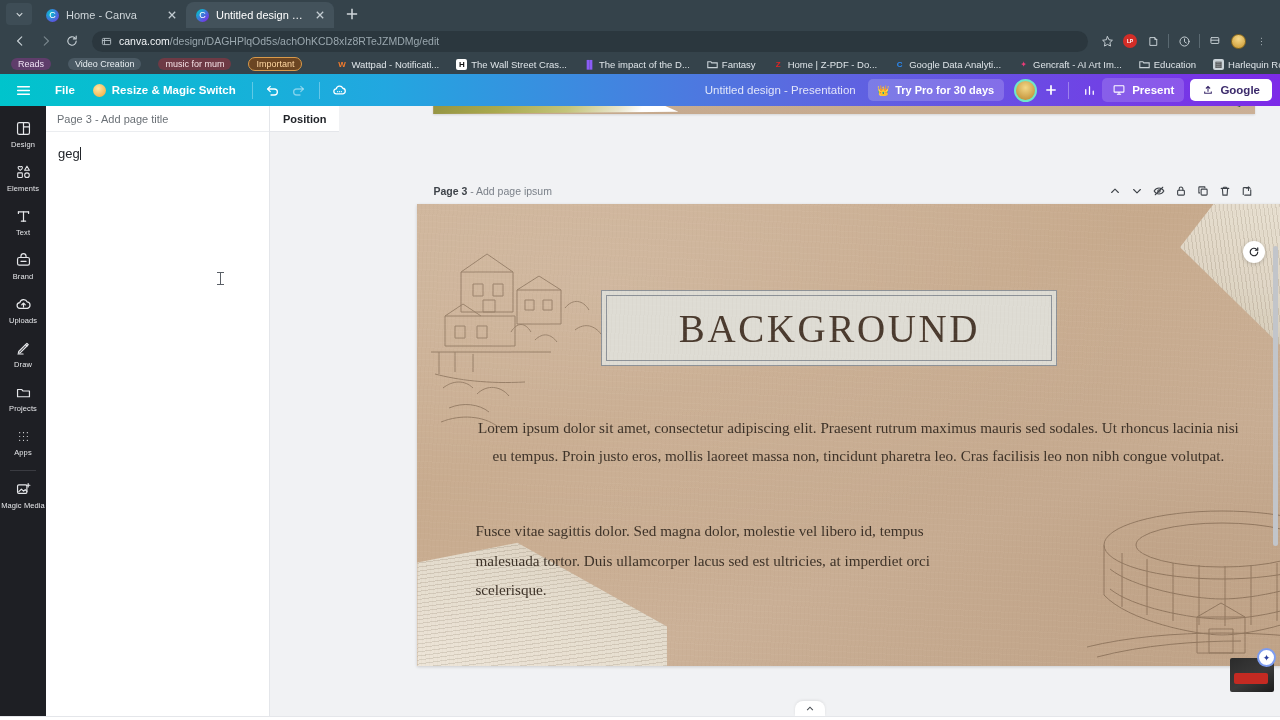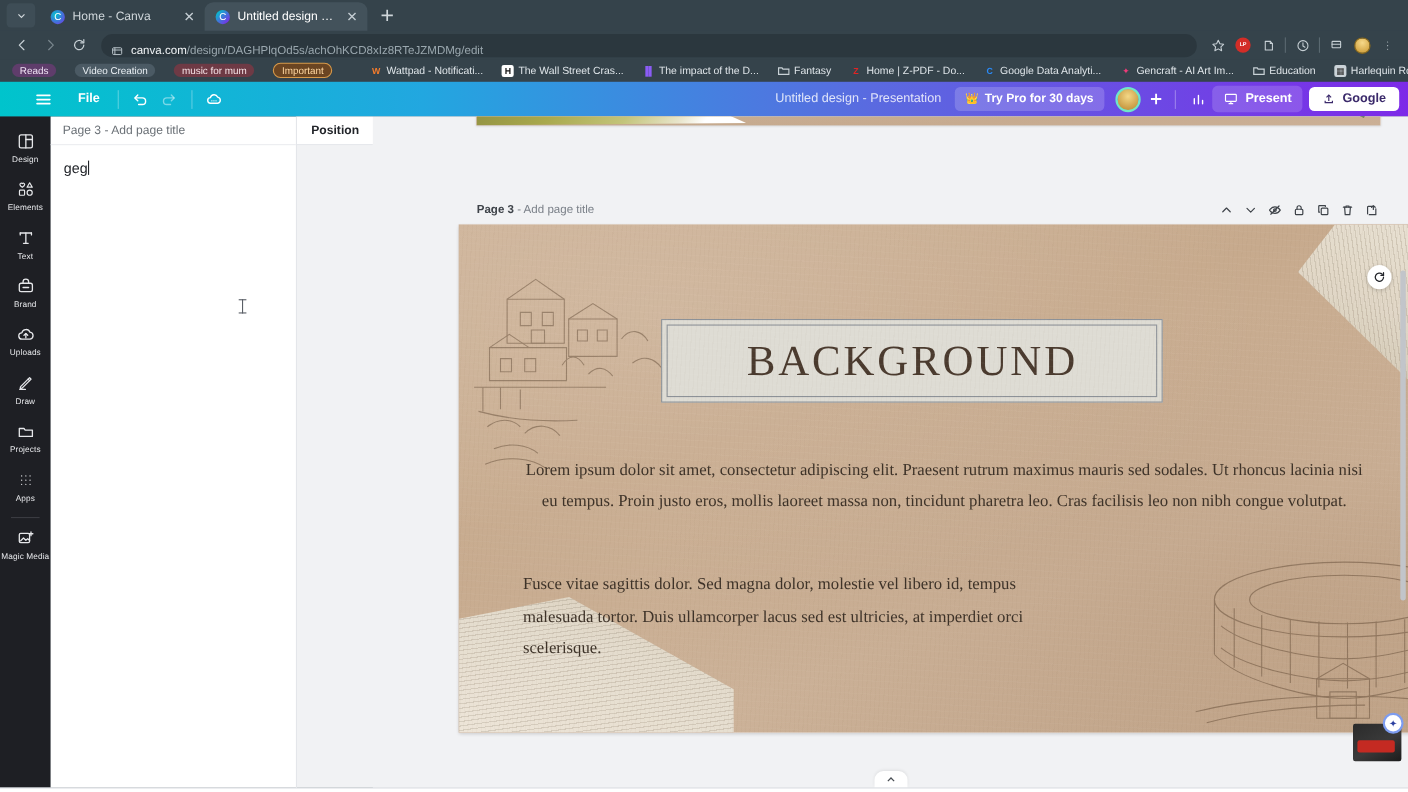--- a/index.html
+++ b/index.html
@@ -41,21 +41,21 @@
   .newtab svg { width: 12px; height: 12px; stroke: #cfd6da; stroke-width: 1.8; }
 
   .toolbar { height: 26px; display: flex; align-items: center; gap: 2px; padding: 0 8px; background:#35434b; }
   .navbtn { width: 24px; height: 24px; display: flex; align-items: center; justify-content: center;
     border-radius: 50%; cursor: pointer; }
   .navbtn svg { width: 14px; height: 14px; fill: none; stroke: #c7d0d5; stroke-width: 1.6;
     stroke-linecap: round; stroke-linejoin: round; }
   .navbtn.disabled svg { stroke: #79868d; }
   .omnibox {
     flex: 1; height: 21px; background: #2b373e; border-radius: 11px; margin: 0 6px;
-    display: flex; align-items: flex-end; gap: 7px; padding: 0 9px;
+    display: flex; align-items: center; gap: 7px; padding: 0 9px;
     font-size: 10.5px; color: #e6ebee; overflow: hidden;
   }
   .omnibox .site-icon svg { width: 11px; height: 11px; stroke: #b9c3c9; fill:none; stroke-width: 1.3; display:block; }
   .url-host { color: #f2f5f7; }
   .url-path { color: #9aa7ae; }
   .tb-right { display: flex; align-items: center; gap: 1px; }
   .tb-ic { width: 22px; height: 22px; display: flex; align-items: center; justify-content: center;
      border-radius: 50%; cursor: pointer; }
   .tb-ic svg { width: 13px; height: 13px; fill: none; stroke: #c7d0d5; stroke-width: 1.5;
     stroke-linecap: round; stroke-linejoin: round; }
@@ -73,21 +73,21 @@
   .bm-pill { padding: 1px 7px; border-radius: 9px; font-size: 9px; }
   .bm-reads { background: #5f3d6b; color: #f0e3f5; }
   .bm-video { background: #4b5a64; color: #e8eef2; }
   .bm-music { background: #6e3a45; color: #f6e3e7; }
   .bm-important { background: #6b4522; color: #ffd7a1; border: 1px solid #d99a4a; }
   .bm-sep { width: 1px; height: 13px; background: #5a6971; margin: 0 5px; }
   .ic-folder svg { width: 11px; height: 11px; stroke:#c9d2d7; fill:none; stroke-width:1.4;}
 
   
   .canva-top {
-    height: 32px; display: flex; align-items: center; padding: 0 8px 0 16px;
+    height: 32px; display: flex; align-items: center; padding: 0 8px 0 0;
     background: linear-gradient(90deg, #00c4cc 0%, #22a7e0 30%, #5a6ae0 62%, #7d2ae8 100%);
     color: #fff; font-size: 11.5px;
   }
   .hamb { width: 46px; display: flex; align-items: center; justify-content: center; cursor:pointer;}
   .hamb svg { width: 15px; height: 15px; stroke: #fff; stroke-width: 1.8; stroke-linecap: round;}
   .ct-item { padding: 5px 9px; border-radius: 4px; cursor: pointer; font-weight: 600; display:flex; align-items:center; gap:6px;}
   .magic-dot { width: 13px; height: 13px; border-radius: 50%;
      background: radial-gradient(circle at 40% 35%, #ffe9a8, #f0a431); display:inline-block;}
   .ct-sep { width: 1px; height: 17px; background: rgba(255,255,255,.32); margin: 0 7px; }
   .ct-ic { width: 26px; height: 26px; border-radius: 5px; display: flex; align-items: center;
@@ -413,20 +413,24 @@
 
   <div class="canva-top">
     <div class="hamb">
       <svg viewBox="0 0 18 18">
           <path d="M2 4.5h14M2 9h14M2 13.5h14"></path>
         </svg>
     </div>
     <div class="ct-item">
       <span>File</span>
     </div>
+    <div class="ct-item">
+      <span class="magic-dot"></span>
+      <span>Resize &amp; Magic Switch</span>
+    </div>
     <div class="ct-sep"></div>
     <div class="ct-ic">
       <svg viewBox="0 0 20 20">
           <path d="M4 8h8.5a4 4 0 0 1 0 8H8"></path>
           <path d="M7 4.5L3.5 8 7 11.5"></path>
         </svg>
     </div>
     <div class="ct-ic dim">
       <svg viewBox="0 0 20 20">
           <path d="M16 8H7.5a4 4 0 0 0 0 8H12"></path>
@@ -570,21 +574,21 @@
         <div class="slide-prev">
           <div class="prev-torn"></div>
           <div class="prev-leaf">
 
             <span style="left:60px;top:38px;width:18px;height:7px;transform:rotate(-70deg);"></span>
           </div>
         </div>
 
         <div class="page-hdr">
           <div class="page-hdr-lbl">
-            <span class="pg">Page 3</span><span class="subtle"> - </span><span class="subtle">Add page title</span>
+            <span class="pg">Page 3</span><span class="subtle"> - </span><span class="subtle">Add page ipsum</span>
           </div>
           <div class="hdr-tools">
             <div class="hdr-ic">
               <svg viewBox="0 0 16 16">
                   <path d="M3.5 10L8 5.5l4.5 4.5"></path>
                 </svg>
             </div>
             <div class="hdr-ic">
               <svg viewBox="0 0 16 16">
                   <path d="M3.5 6L8 10.5 12.5 6"></path>

